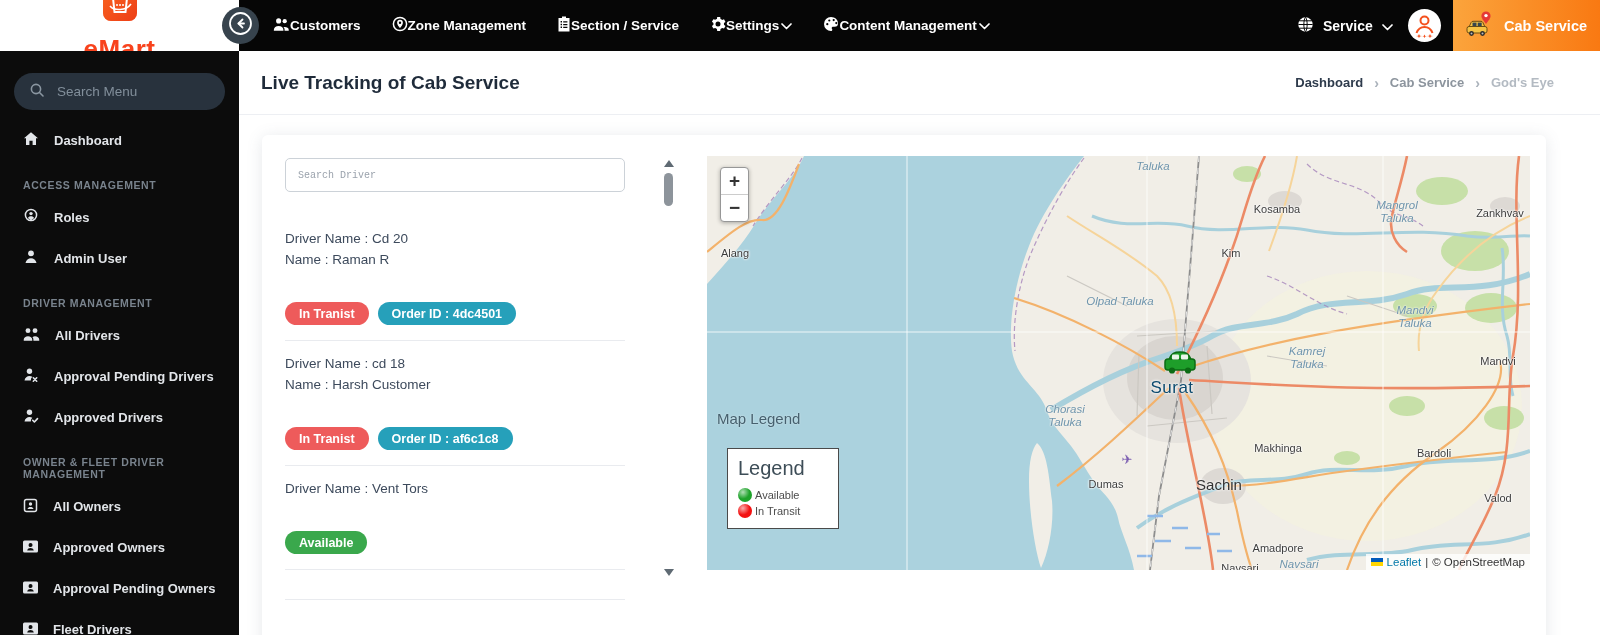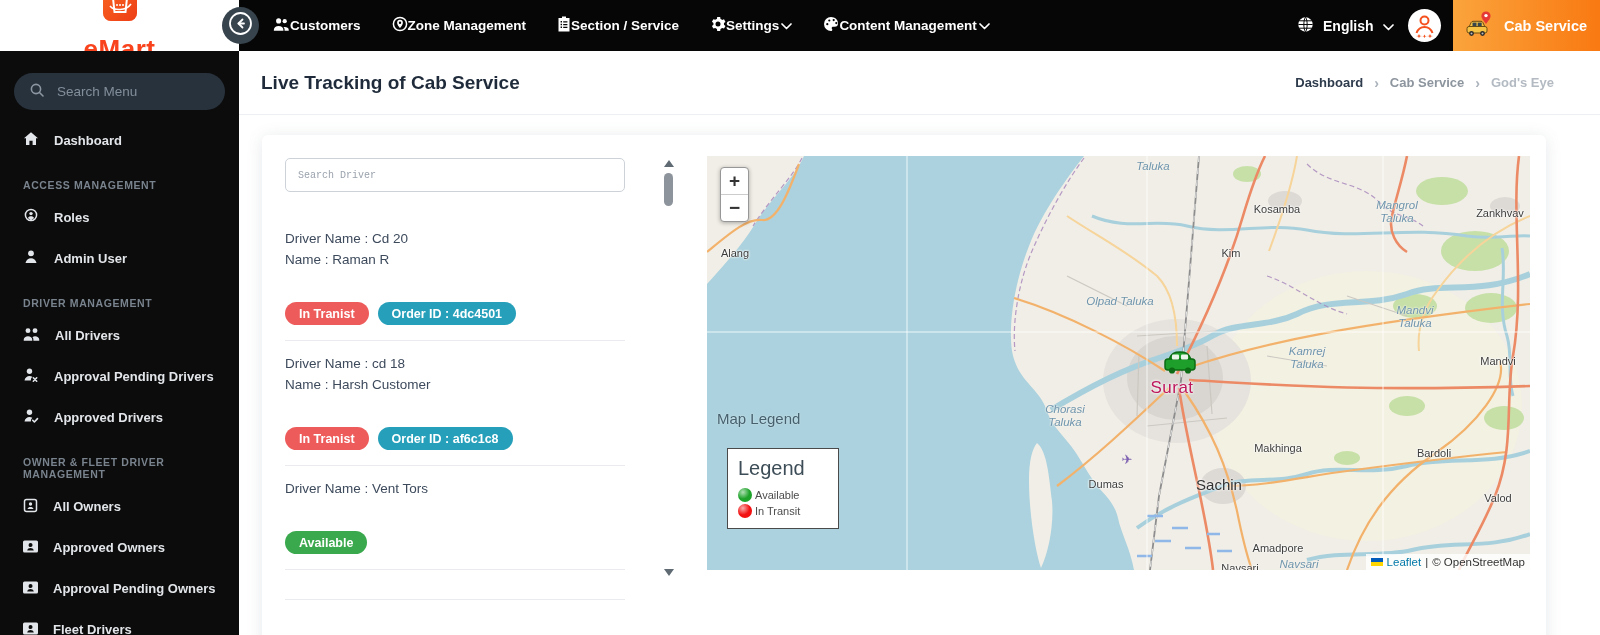--- a/index.html
+++ b/index.html
@@ -65,21 +65,21 @@
   .vs-arrow{width:0;height:0;border-left:5px solid transparent;border-right:5px solid transparent;margin:0 auto;}
   .vs-up{border-bottom:7px solid #5f6a73;}
   .vs-down{border-top:7px solid #5f6a73;position:absolute;bottom:0;left:0;right:0;margin:auto;width:0;}
   .vs-thumb{position:absolute;top:13px;left:1px;width:9px;height:33px;background:#8d949b;border-radius:5px;}
   
   .map{position:absolute;left:445px;top:21px;width:823px;height:414px;background:#abd2de;overflow:hidden;cursor:grab;}
   .map-svg{position:absolute;left:0;top:0;}
   .mlabel{position:absolute;transform:translate(-50%,-50%);white-space:pre-line;text-align:center;pointer-events:none;}
   .mlabel.town{font-size:11px;color:#3c3c3c;font-weight:400;
       text-shadow:0 0 2px #fff,0 0 2px #fff,0 0 3px #fff;}
-  .mlabel.city{font-size:17px;color:#be185d;letter-spacing:.5px;text-shadow:0 0 3px #fff,0 0 3px #fff;}
+  .mlabel.city{font-size:17px;color:#0c4a6e;letter-spacing:.5px;text-shadow:0 0 3px #fff,0 0 3px #fff;}
   .mlabel.citysm{font-size:15px;color:#333;text-shadow:0 0 3px #fff,0 0 3px #fff;}
   .mlabel.taluka{font-size:11.5px;font-style:italic;color:#6f95ad;line-height:13px;
       text-shadow:0 0 2px #f7f5ef,0 0 2px #f7f5ef;}
   .mlabel.plane{font-size:13px;color:#7d5fb2;text-shadow:none;}
   .zoomctl{position:absolute;left:13px;top:11px;width:27px;background:#fff;border:1px solid #979797;
            border-radius:4px;box-shadow:0 1px 4px rgba(0,0,0,.3);}
   .zbtn{height:26px;display:flex;align-items:center;justify-content:center;font-size:19px;font-weight:700;
         color:#333;cursor:pointer;}
   .zbtn + .zbtn{border-top:1px solid #ccc;}
   .legend-caption{position:absolute;left:10px;top:254px;font-size:15px;color:#46606e;
@@ -175,21 +175,21 @@
             <path d="M1 1l4.5 4.5L10 1" fill="none" stroke="#fff" stroke-width="1.7" stroke-linecap="round" stroke-linejoin="round"></path>
           </svg></span>
     </div>
   </div>
 
   <div class="lang">
     <span><svg width="17" height="17" viewBox="0 0 17 17">
           <circle cx="8.5" cy="8.5" r="7.2" fill="#fff"></circle>
           <path d="M8.5 1.3c-2.2 2-2.2 12.4 0 14.4m0-14.4c2.2 2 2.2 12.4 0 14.4M1.3 8.5h14.4M2.3 4.8h12.4M2.3 12.2h12.4" stroke="#060606" stroke-width="1" fill="none"></path>
         </svg></span>
-    <span>English</span>
+    <span>Service</span>
     <span><svg width="11" height="7" viewBox="0 0 11 7">
           <path d="M1 1l4.5 4.5L10 1" fill="none" stroke="#fff" stroke-width="1.7" stroke-linecap="round" stroke-linejoin="round"></path>
         </svg></span>
   </div>
 
   <div class="avatar">
     <svg width="27" height="27" viewBox="0 0 27 27">
         <circle cx="13.5" cy="8.5" r="4" fill="none" stroke="#f4511e" stroke-width="2"></circle>
         <path d="M5.5 21c1.5-4 4.5-6 8-6s6.5 2 8 6" fill="none" stroke="#f4511e" stroke-width="2"></path>
         <path d="M8 22l.9 1.8L11 24l-2.1.4L8 26l-.9-1.6L5 24l2.1-.2Z" fill="#f4511e"></path>

